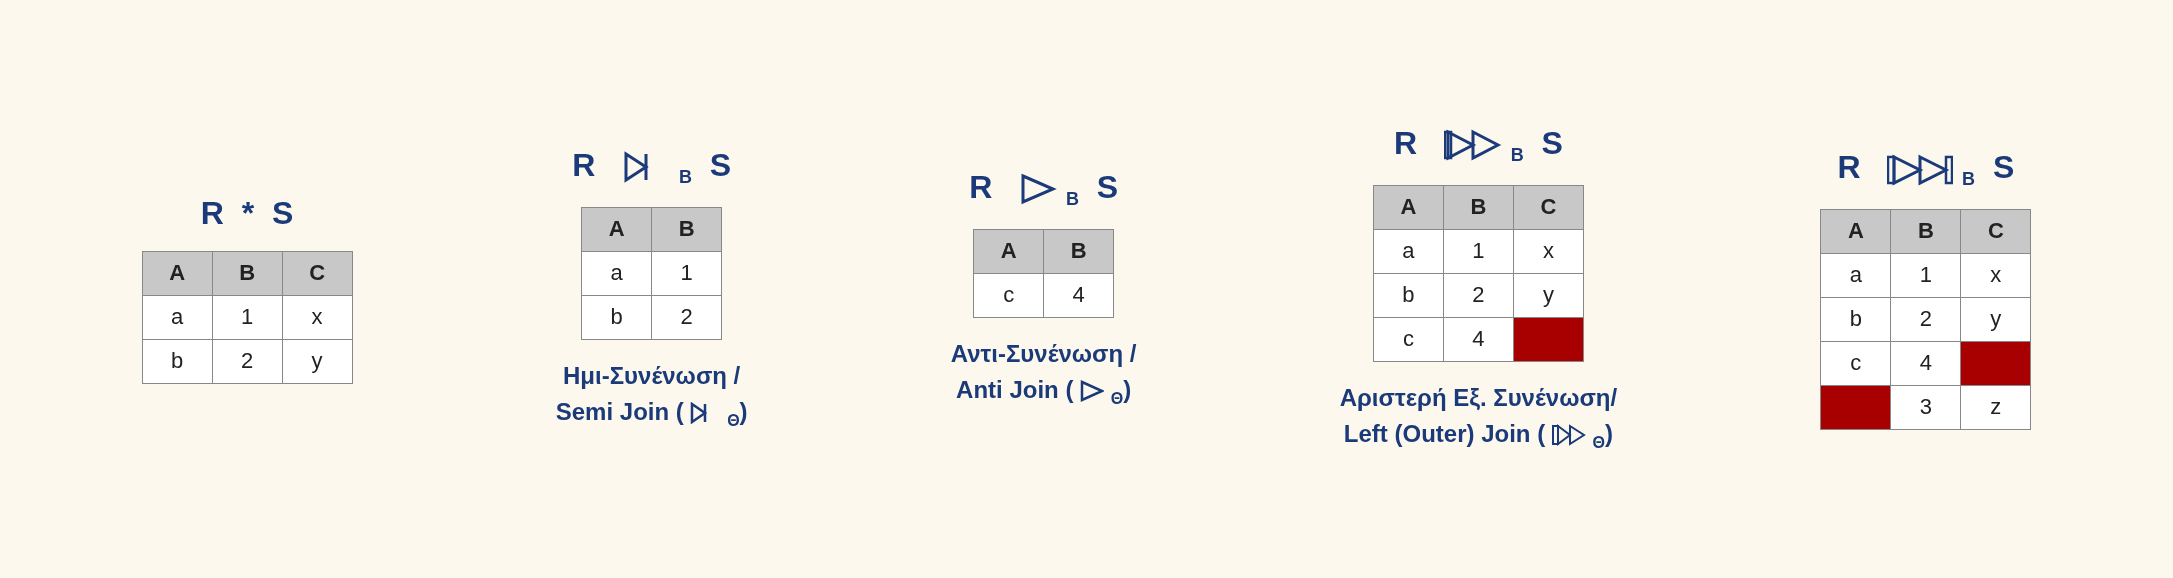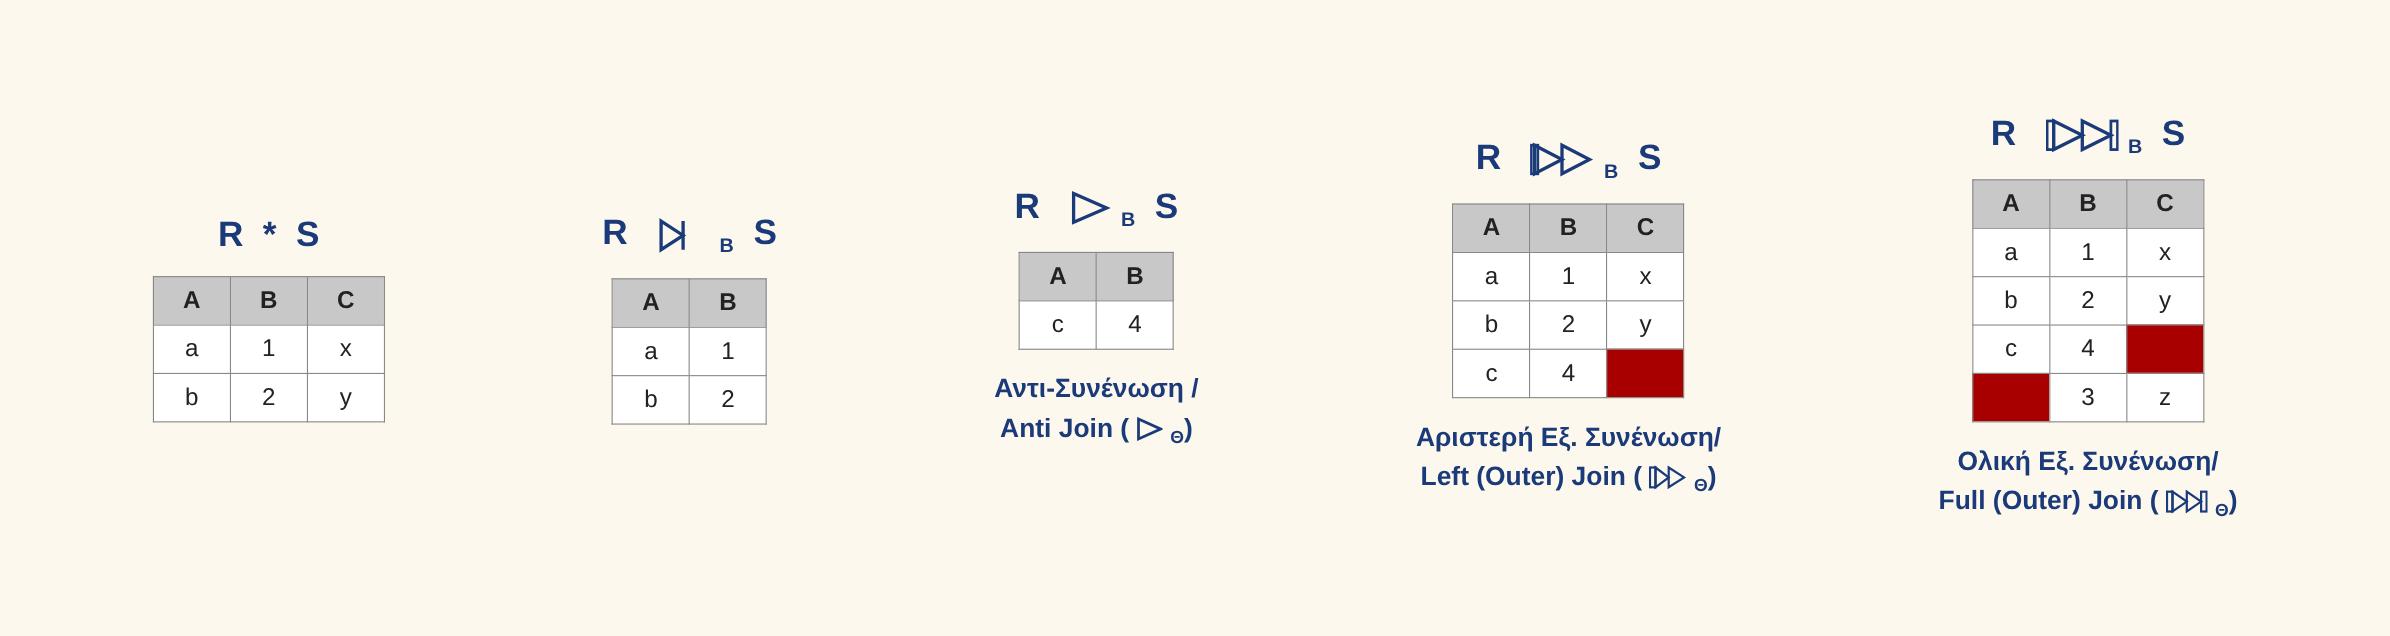--- a/index.html
+++ b/index.html
@@ -125,20 +125,28 @@
       <tr>
         <td>a</td>
         <td>1</td>
       </tr>
       <tr>
         <td>b</td>
         <td>2</td>
       </tr>
     </tbody>
   </table>
+  <div class="label-text">
+    Ημι-Συνένωση /<br>Semi Join (
+    <svg class="sym" width="30" height="22" viewBox="0 0 30 22">
+      <polygon points="2,2 15,11 2,20" fill="none" stroke="#1a3a7a" stroke-width="2.5"></polygon>
+      <line x1="15" y1="2" x2="15" y2="20" stroke="#1a3a7a" stroke-width="2.5"></line>
+    </svg>
+    <sub style="color:#1a3a7a;font-size:16px;">Θ</sub>)
+  </div>
 </div>
 
 <div class="section">
   <div class="title">
     R &nbsp;
     <svg class="sym" width="38" height="34" viewBox="0 0 38 34">
 
       <polygon points="4,4 34,17 4,30" fill="none" stroke="#1a3a7a" stroke-width="3"></polygon>
     </svg>
     <sub style="color:#1a3a7a;font-size:18px;">B</sub>
@@ -256,23 +264,13 @@
         <td>4</td>
         <td class="red-cell"></td>
       </tr>
       <tr>
         <td class="red-cell"></td>
         <td>3</td>
         <td>z</td>
       </tr>
     </tbody>
   </table>
-  <div class="label-text">
-    Ολική Εξ. Συνένωση/<br>Full (Outer) Join (
-    <svg class="sym" width="38" height="22" viewBox="0 0 38 22">
-      <rect x="1" y="2" width="5" height="18" fill="none" stroke="#1a3a7a" stroke-width="2"></rect>
-      <polygon points="6,2 19,11 6,20" fill="none" stroke="#1a3a7a" stroke-width="2"></polygon>
-      <polygon points="19,2 32,11 19,20" fill="none" stroke="#1a3a7a" stroke-width="2"></polygon>
-      <rect x="32" y="2" width="5" height="18" fill="none" stroke="#1a3a7a" stroke-width="2"></rect>
-    </svg>
-    <sub style="color:#1a3a7a;font-size:16px;">Θ</sub>)
-  </div>
 </div>
 
 </body></html>

